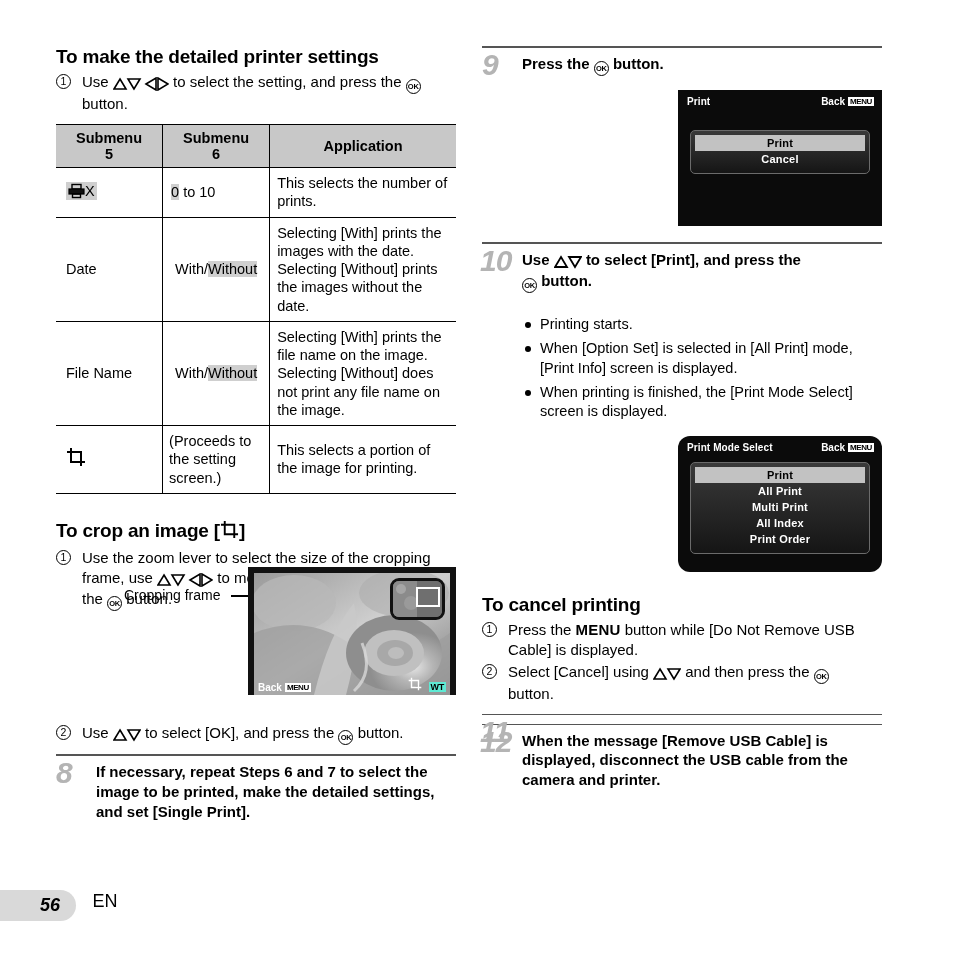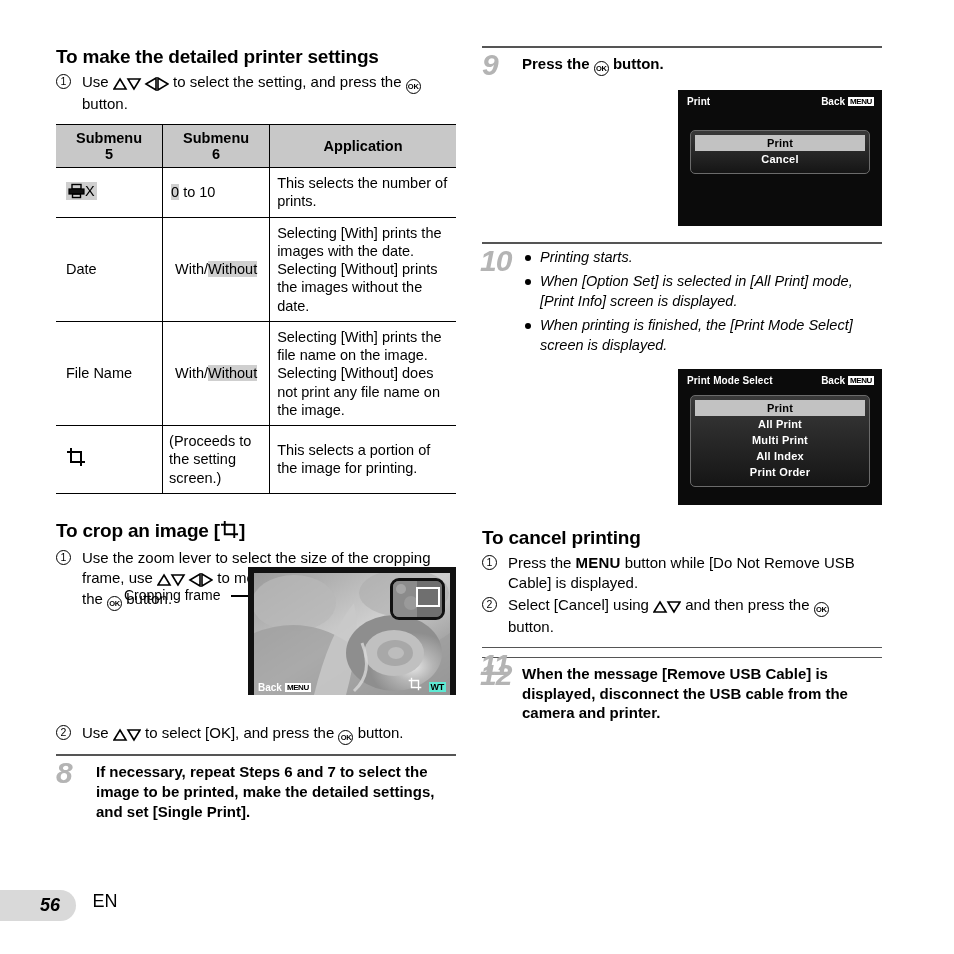--- a/index.html
+++ b/index.html
@@ -128,21 +128,21 @@
     position: absolute; left: 0; top: -4px;
     font-size: 30px; font-weight: bold; font-style: italic;
     color: #b4b4b4; -webkit-text-stroke: 0px; letter-spacing: -1px;
     font-family: "Liberation Sans", sans-serif;
   }
   .step .big.wide { left: -2px; }
   .step .txt { font-size: 15px; font-weight: bold; line-height: 1.32; padding-top: 2px; }
   .rule { border: none; border-top: 2px solid #555; margin: 9px 0 4px 0; }
   .rule.thin { border-top: 1.6px solid #555; }
 
-  ul.bullets { margin: 1px 0 0 0; padding: 0; list-style: none; font-style: italic; }
+  ul.bullets { margin: 22px 0 0 0; padding: 0; list-style: none; }
   ul.bullets li {
     position: relative; padding-left: 18px; font-size: 14.5px;
     line-height: 1.34; margin-bottom: 5px;
   }
   ul.bullets li:before {
     content: ""; position: absolute; left: 3px; top: 7px;
     width: 6px; height: 6px; background: #000; border-radius: 50%;
   }
 
   .menu-word { font-weight: bold; font-size: 15px; letter-spacing: 0.2px; }
@@ -362,28 +362,40 @@
       <div class="menu-panel" style="top:40px;">
         <div class="menu-item sel">Print</div>
         <div class="menu-item">Cancel</div>
       </div>
     </div>
 
     <hr class="rule" style="margin-top:16px;">
 
     <div class="step">
       <span class="big wide">10</span>
+      <div class="txt">
+        <span>Use</span>
+        <span class="arrows">
+          <svg width="28" height="14" viewBox="0 0 28 14">
+            <polygon points="7,2 13,12 1,12" fill="none" stroke="#000" stroke-width="1.8"></polygon>
+            <polygon points="21,12 15,2 27,2" fill="none" stroke="#000" stroke-width="1.8"></polygon>
+          </svg>
+        </span>
+        <span>to select [Print], and press the</span><br>
+        <span class="okbtn">OK</span>
+        <span>button.</span>
+      </div>
       <ul class="bullets">
         <li>Printing starts.</li>
         <li>When [Option Set] is selected in [All Print] mode, [Print Info] screen is displayed.</li>
         <li>When printing is finished, the [Print Mode Select] screen is displayed.</li>
       </ul>
     </div>
 
-    <div class="lcd" style="width:204px; height:136px; margin:14px 0 0 196px;">
+    <div class="lcd" style="width:204px; height:136px; margin:14px 0 0 196px;border-radius:12px;">
       <div class="lcd-title">Print Mode Select</div>
       <div class="lcd-back">
         <span>Back</span><span class="menu-badge">MENU</span>
       </div>
       <div class="menu-panel" style="top:26px;">
         <div class="menu-item sel">Print</div>
         <div class="menu-item">All Print</div>
         <div class="menu-item">Multi Print</div>
         <div class="menu-item">All Index</div>
         <div class="menu-item">Print Order</div>

